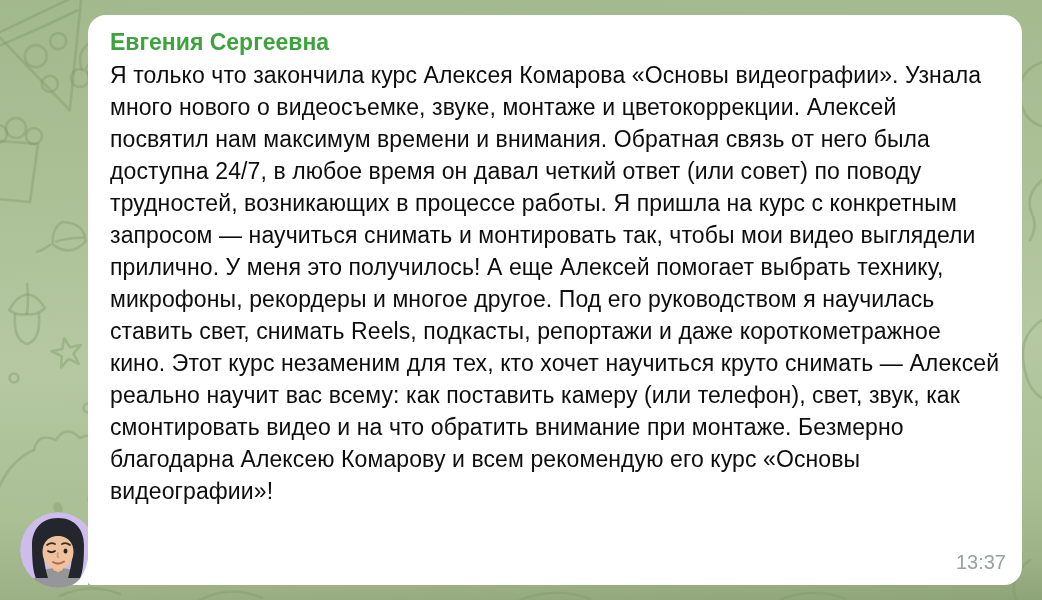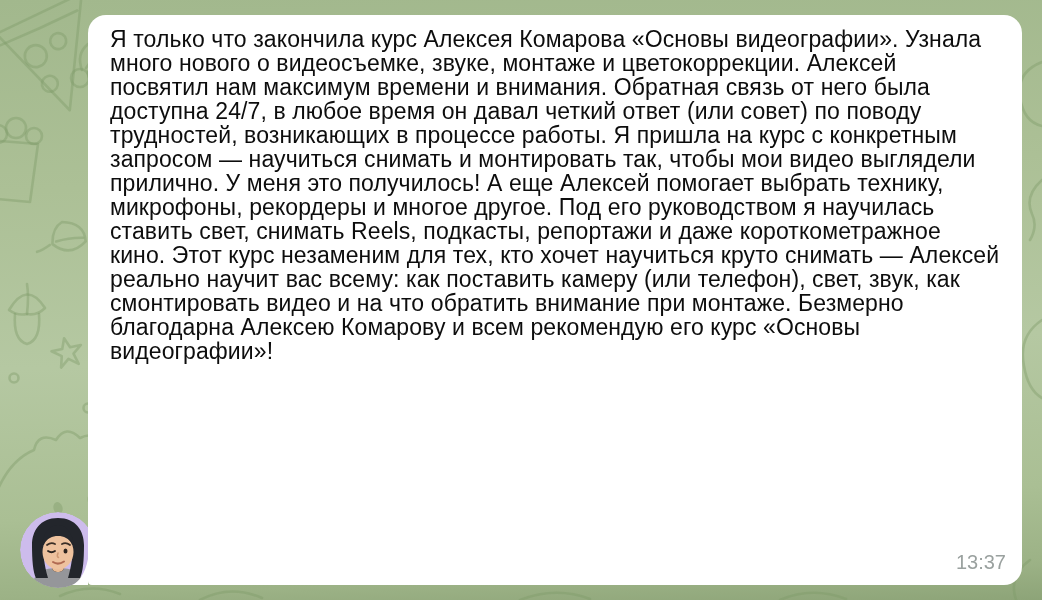--- a/index.html
+++ b/index.html
@@ -16,21 +16,21 @@
   .bubble{
     position:absolute;left:88px;top:15px;width:934px;height:570px;
     background:#ffffff;border-radius:18px 18px 18px 4px;
     box-sizing:border-box;padding:12px 22px 14px 22px;
   }
   .tail{position:absolute;left:-16px;bottom:0;width:16px;height:36px;}
   .sender{
     color:#3da33d;font-weight:bold;font-size:23px;line-height:30px;margin-bottom:2px;
   }
   .msg-text{
-    color:#0d0d0d;font-size:23px;line-height:24px;letter-spacing:0.1px;
+    color:#0d0d0d;font-size:23px;line-height:32px;letter-spacing:0.1px;
     max-width:892px;
   }
   .time{
     position:absolute;right:16px;bottom:12px;color:#9aa19f;font-size:20px;line-height:22px;
   }
   .avatar{
     position:absolute;left:20px;top:512px;width:76px;height:76px;border-radius:50%;overflow:hidden;
   }
 </style>
 </head>
@@ -129,17 +129,18 @@
 
         <path d="M33,50 Q38,53.5 44,49.5" stroke="#b06a52" stroke-width="2" fill="none" stroke-linecap="round"></path>
       </g>
     </svg>
   </div>
 
   <div class="bubble">
     <svg class="tail" width="16" height="36" viewBox="0 0 16 36">
       <path d="M16,0 L16,36 L0,36 C7,33 13,25 16,10 Z" fill="#ffffff"></path>
     </svg>
+    <div class="sender">Евгения Сергеевна</div>
     <div class="msg-text">Я только что закончила курс Алексея Комарова «Основы видеографии». Узнала много нового о видеосъемке, звуке, монтаже и цветокоррекции. Алексей посвятил нам максимум времени и внимания. Обратная связь от него была доступна 24/7, в любое время он давал четкий ответ (или совет) по поводу трудностей, возникающих в процессе работы. Я пришла на курс с конкретным запросом — научиться снимать и монтировать так, чтобы мои видео выглядели прилично. У меня это получилось! А еще Алексей помогает выбрать технику, микрофоны, рекордеры и многое другое. Под его руководством я научилась ставить свет, снимать Reels, подкасты, репортажи и даже короткометражное кино. Этот курс незаменим для тех, кто хочет научиться круто снимать — Алексей реально научит вас всему: как поставить камеру (или телефон), свет, звук, как смонтировать видео и на что обратить внимание при монтаже. Безмерно благодарна Алексею Комарову и всем рекомендую его курс «Основы видеографии»!</div>
     <div class="time">13:37</div>
   </div>
 
 </div>
 
 </body></html>

